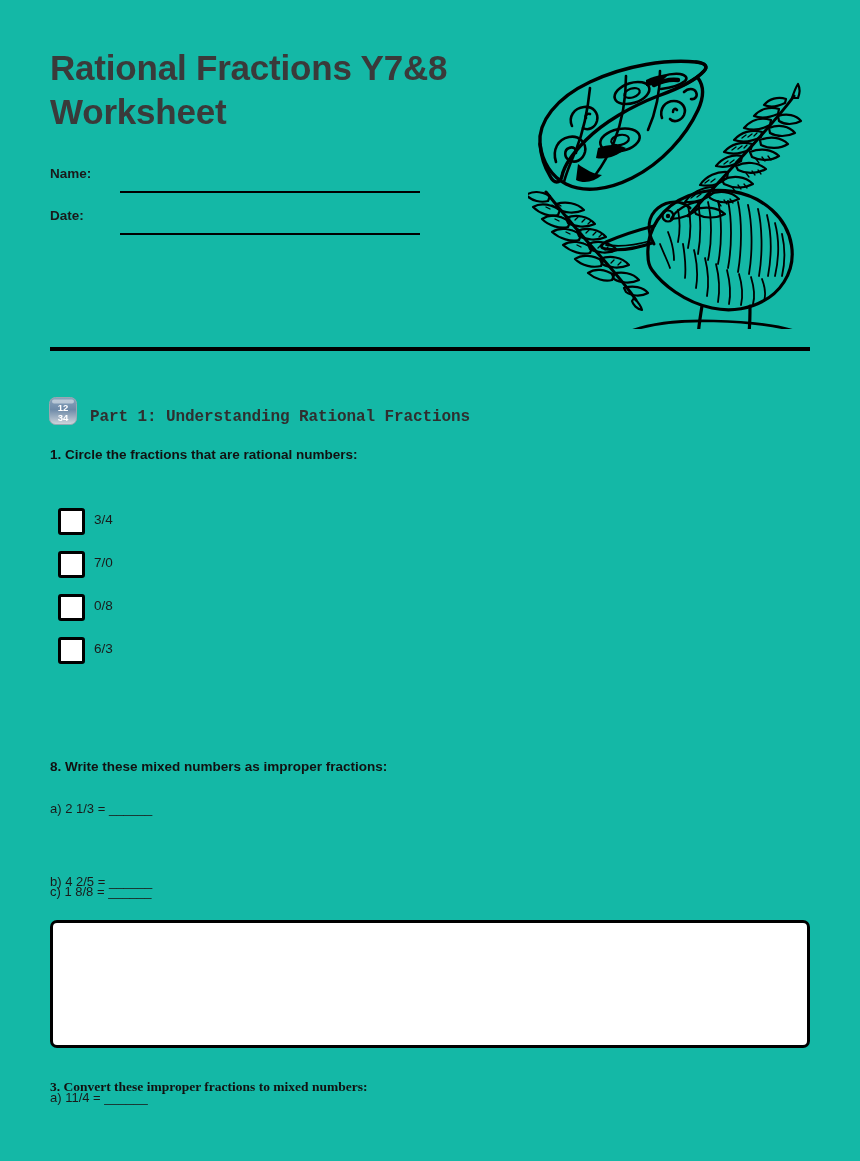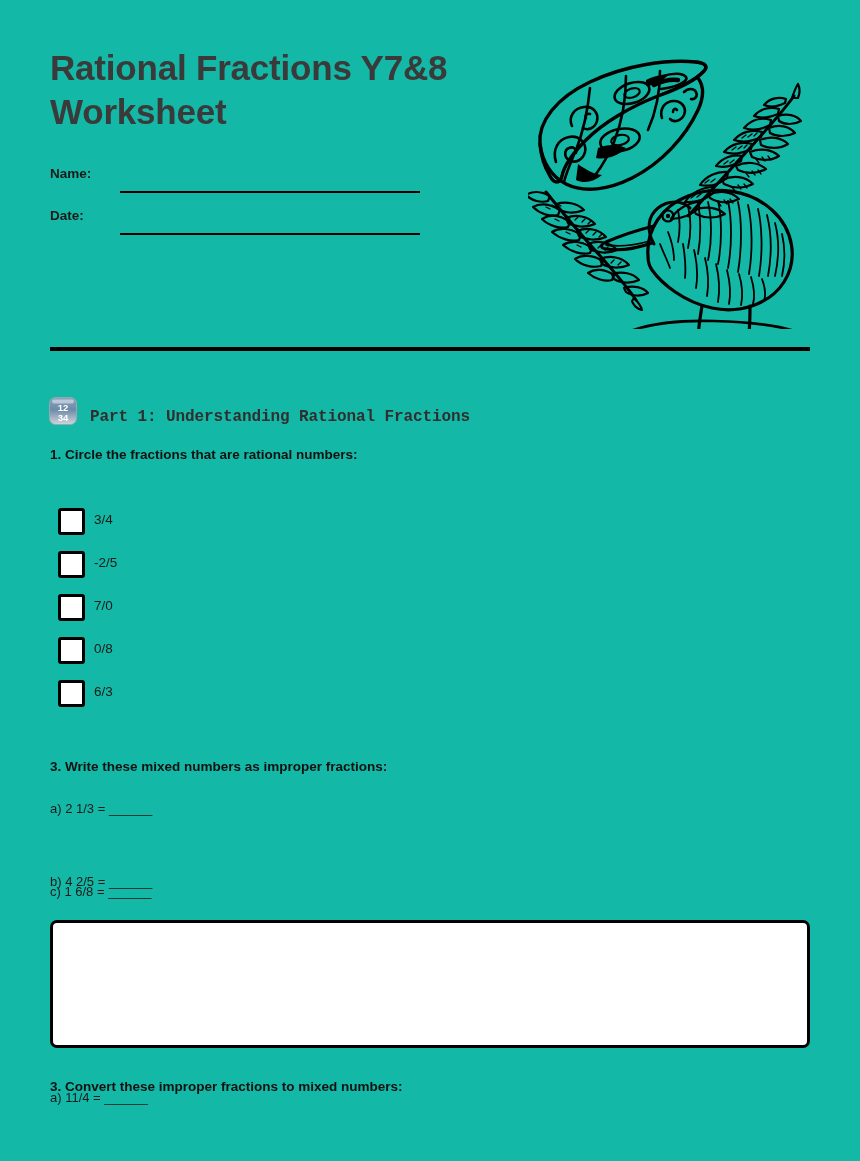--- a/index.html
+++ b/index.html
@@ -115,21 +115,21 @@
   .question-text {
     position: absolute;
     left: 50px;
     font-size: 13.5px;
     font-weight: bold;
     color: #111111;
     white-space: nowrap;
   }
   #q1-text { top: 447px; text-align: center; }
   #q2-text { top: 759px; }
-  #q3-text { top: 1079px; }
+  #q3-text { top: 1079px; font-family: Liberation Serif, serif; }
 
   .checkbox-list {
     position: absolute;
     left: 58px;
     top: 508px;
     width: 300px;
   }
   .checkbox-row {
     position: relative;
     height: 43px;
@@ -385,39 +385,35 @@
 
   <div class="question-text" id="q1-text">1. Circle the fractions that are rational numbers:</div>
 
   <div class="checkbox-list">
     <div class="checkbox-row">
       <span class="checkbox-box"></span>
       <span class="checkbox-label">3/4</span>
     </div>
     <div class="checkbox-row">
       <span class="checkbox-box"></span>
-      <span class="checkbox-label">-2/5</span>
-    </div>
-    <div class="checkbox-row">
-      <span class="checkbox-box"></span>
       <span class="checkbox-label">7/0</span>
     </div>
     <div class="checkbox-row">
       <span class="checkbox-box"></span>
       <span class="checkbox-label">0/8</span>
     </div>
     <div class="checkbox-row">
       <span class="checkbox-box"></span>
       <span class="checkbox-label">6/3</span>
     </div>
   </div>
 
-  <div class="question-text" id="q2-text">3. Write these mixed numbers as improper fractions:</div>
+  <div class="question-text" id="q2-text">8. Write these mixed numbers as improper fractions:</div>
   <div class="answer-line" id="q2-a">a) 2 1/3 = ______</div>
   <div class="answer-line" id="q2-b">b) 4 2/5 = ______</div>
-  <div class="answer-line" id="q2-c">c) 1 6/8 = ______</div>
+  <div class="answer-line" id="q2-c">c) 1 8/8 = ______</div>
 
   <div class="work-box"></div>
 
   <div class="question-text" id="q3-text">3. Convert these improper fractions to mixed numbers:</div>
   <div class="answer-line" id="q3-a">a) 11/4 = ______</div>
 
 </div>
 
 </body></html>

